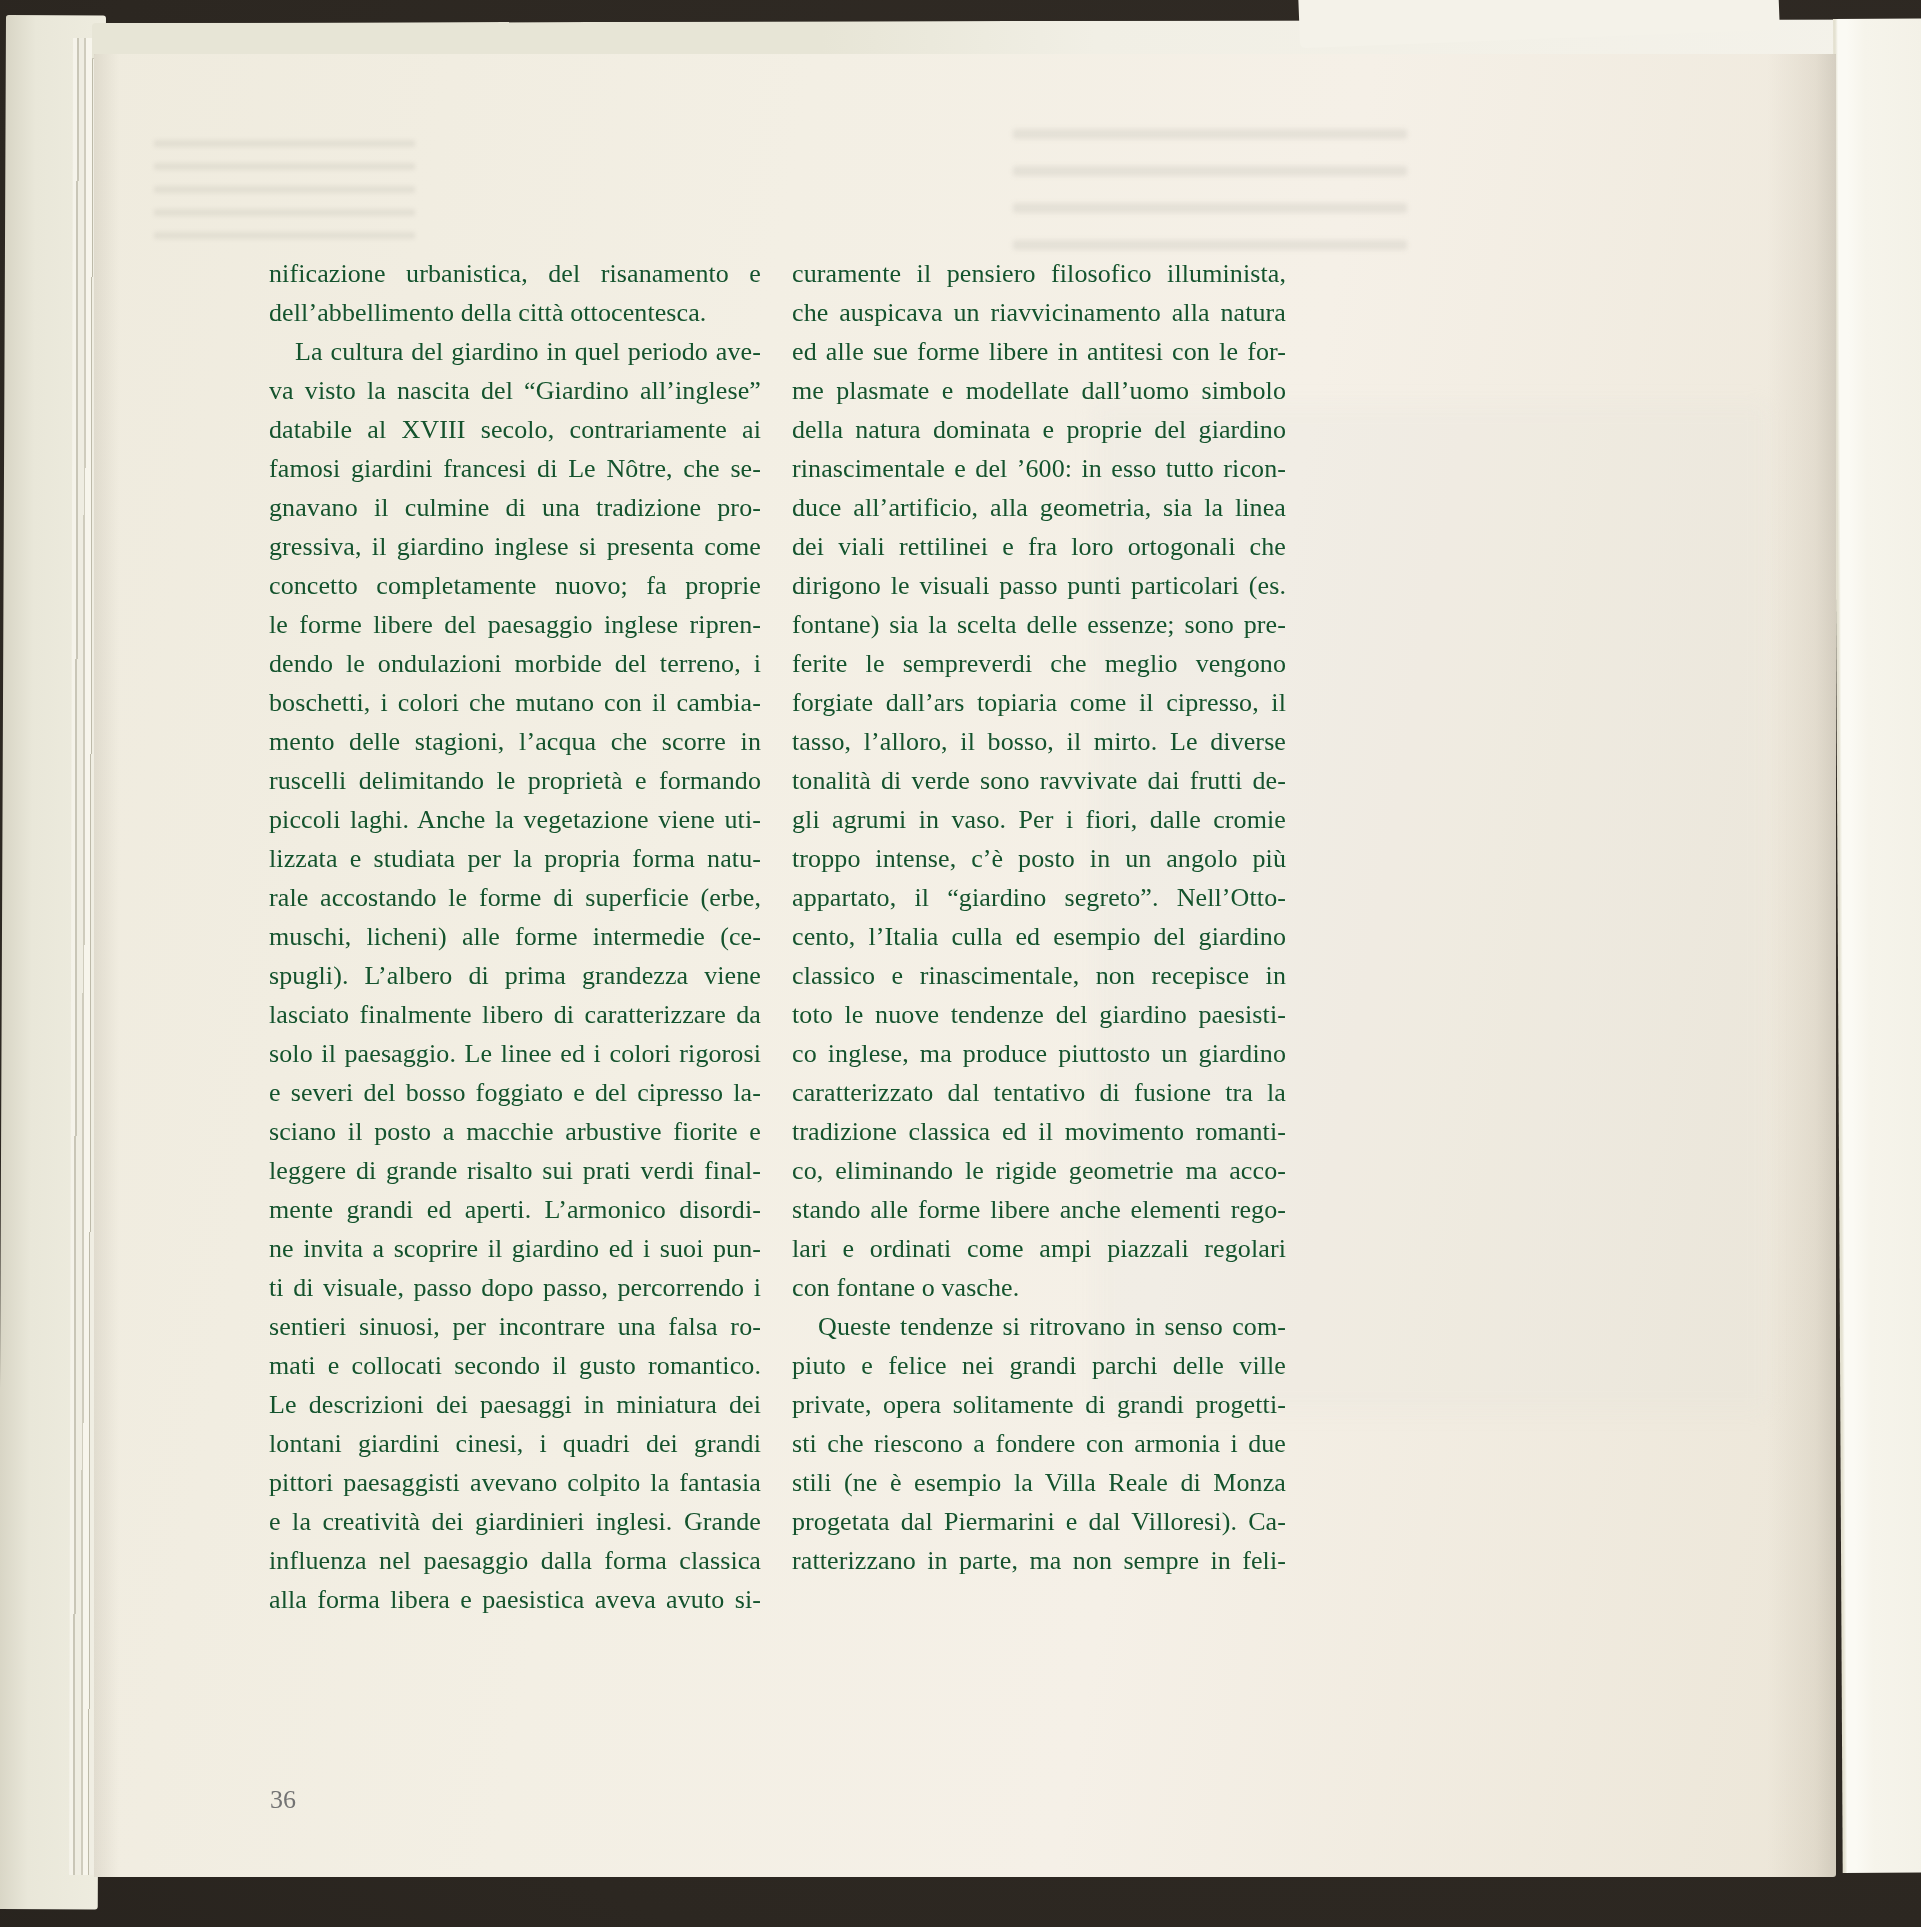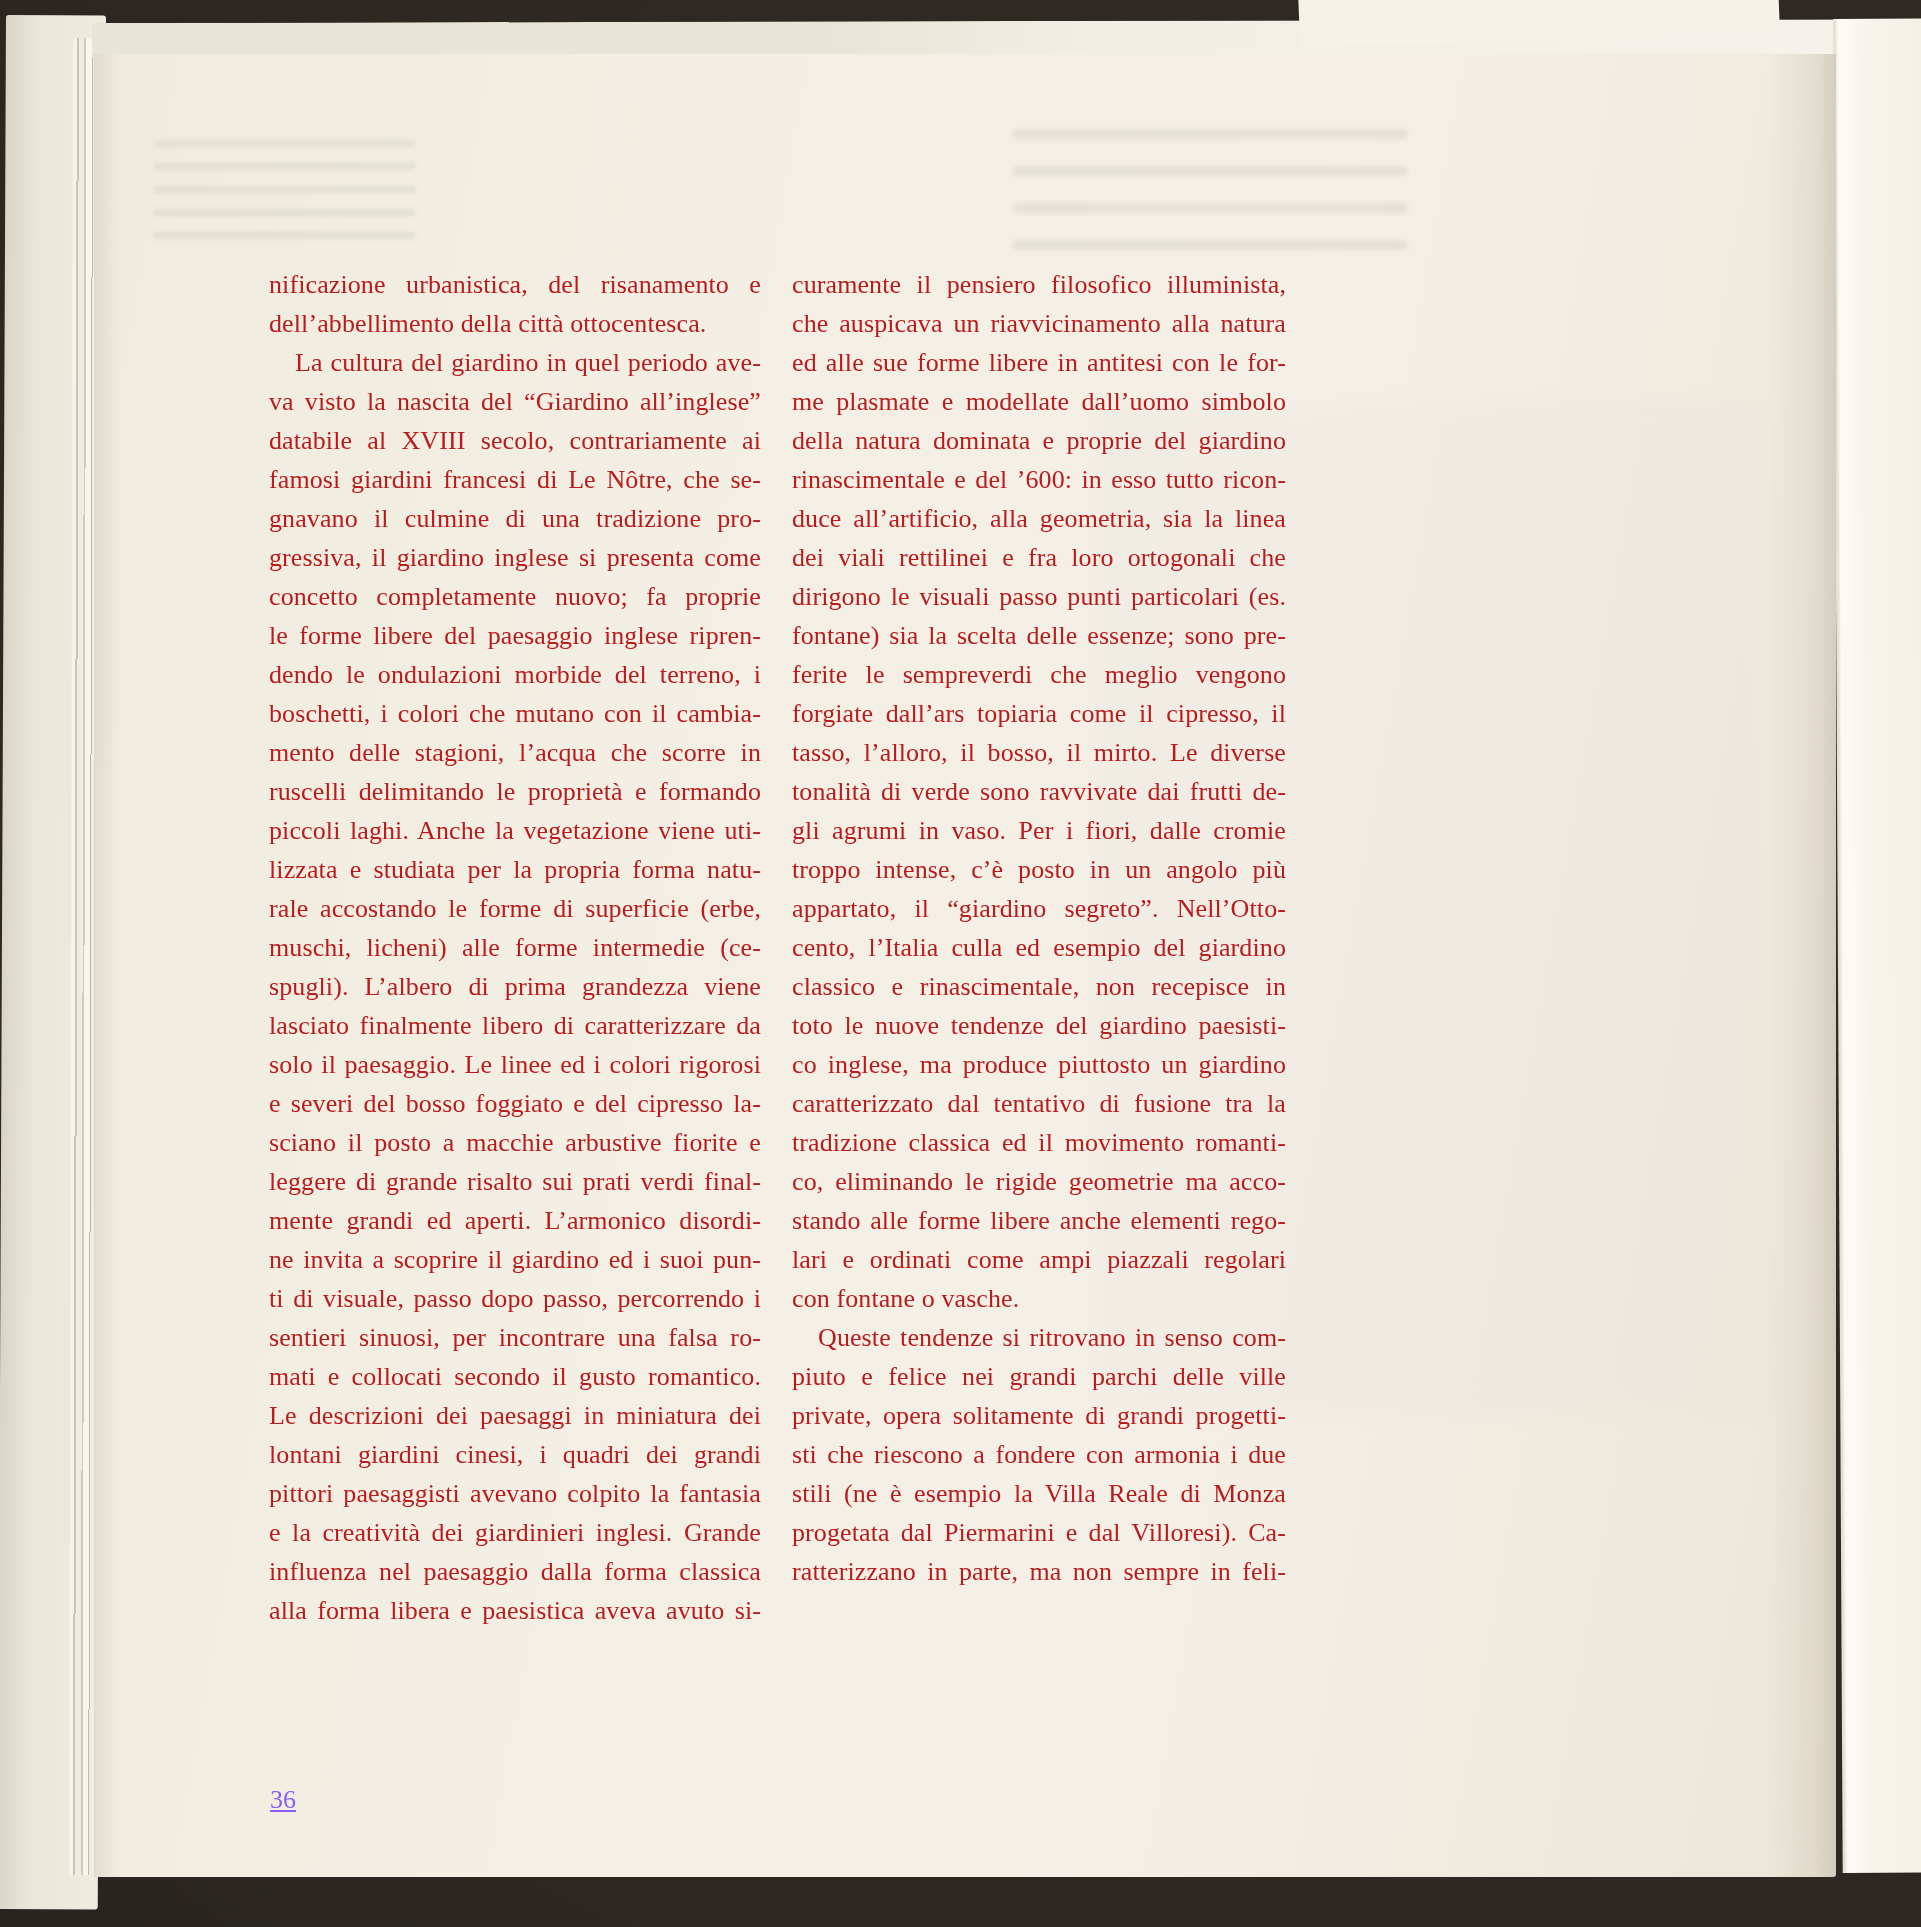--- a/index.html
+++ b/index.html
@@ -62,31 +62,31 @@
     background:repeating-linear-gradient(to bottom,rgba(160,158,146,0.34) 0 6.7px,rgba(0,0,0,0) 6.7px 23px);
     filter:blur(2.1px);opacity:.5;
   }
   .ghost-tr{
     position:absolute;left:1013px;top:129px;width:394px;height:133px;
     background:repeating-linear-gradient(to bottom,rgba(150,148,138,0.30) 0 9.6px,rgba(0,0,0,0) 9.6px 37px);
     filter:blur(2.9px);opacity:.55;
   }
   
   .col{
-    position:absolute;top:265px;
-    font-size:26px;line-height:39px;color:#b91c1c;letter-spacing:0.1px;
+    position:absolute;top:254px;
+    font-size:26px;line-height:39px;color:#14532d;letter-spacing:0.1px;
   }
   #col-left{left:269px;width:492px;}
   #col-right{left:792px;width:494px;}
   .tline{height:39px;text-align:justify;text-align-last:justify;}
   .tline.nojust{text-align-last:left;}
   .tline.indent{text-indent:26px;}
   .pagenum{
     position:absolute;left:270px;top:1785px;
-    font-size:26px;line-height:29px;color:#8b5cf6;text-decoration:underline;
+    font-size:26px;line-height:29px;color:#737373;
   }
 </style>
 </head>
 <body>
 
 <div class="under-left"></div>
 <div class="edge-lines"></div>
 <div class="deckle"></div>
 <div class="wedge"></div>
 <div class="facing"></div>

